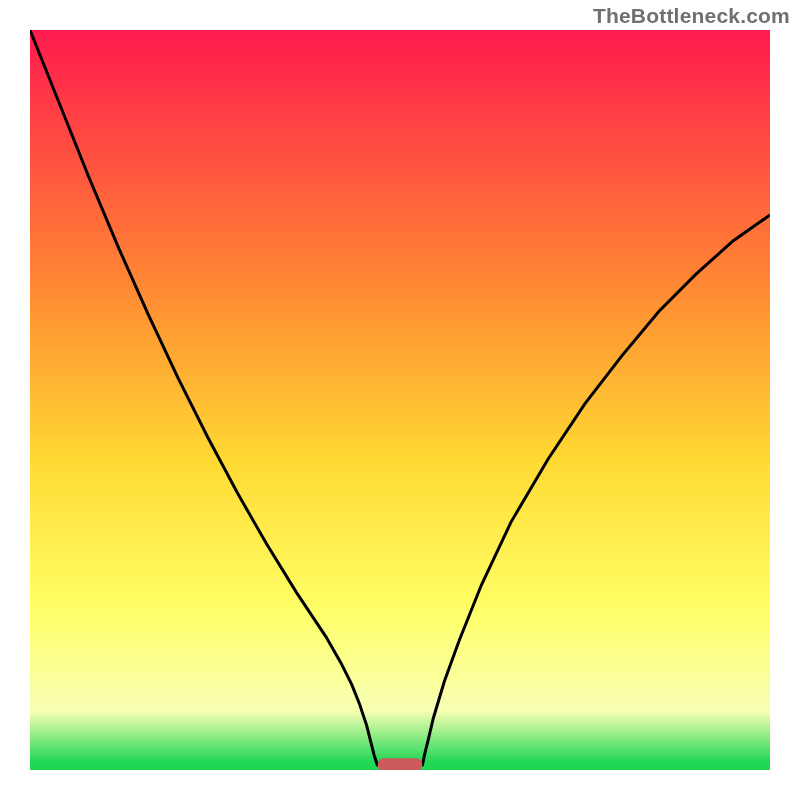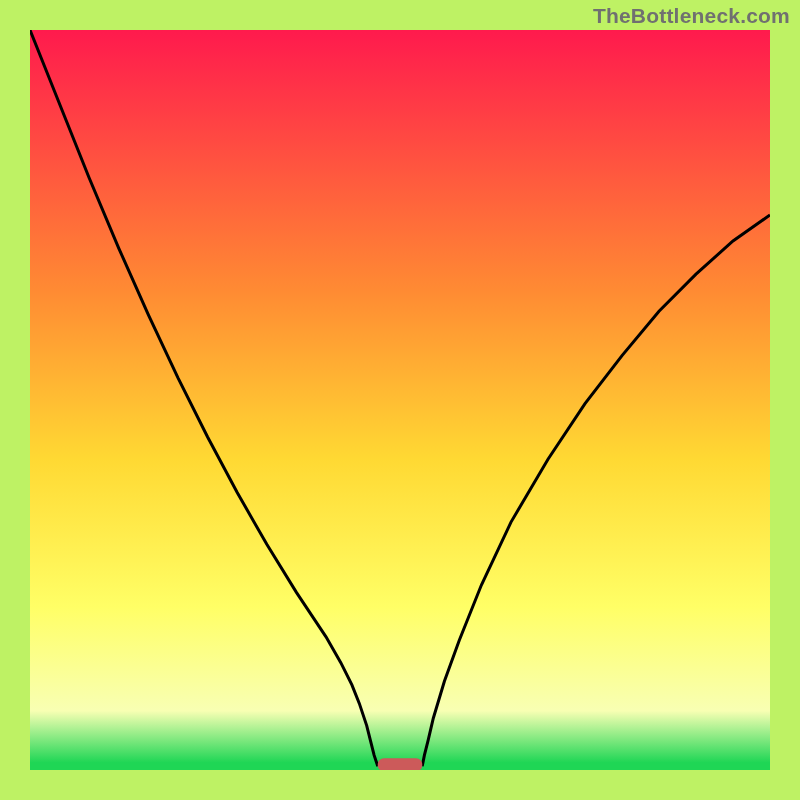--- a/index.html
+++ b/index.html
@@ -8,21 +8,21 @@
     width: 800px;
     height: 800px;
     overflow: hidden;
     background: #000;
     font-family: Arial, Helvetica, sans-serif;
   }
   .frame {
     position: relative;
     width: 800px;
     height: 800px;
-    background: #bef264;
+    background: #ffffff;
   }
   .attribution {
     position: absolute;
     top: 4px;
     right: 10px;
     color: #707070;
     font-size: 21px;
     font-weight: 600;
     letter-spacing: 0.2px;
   }

